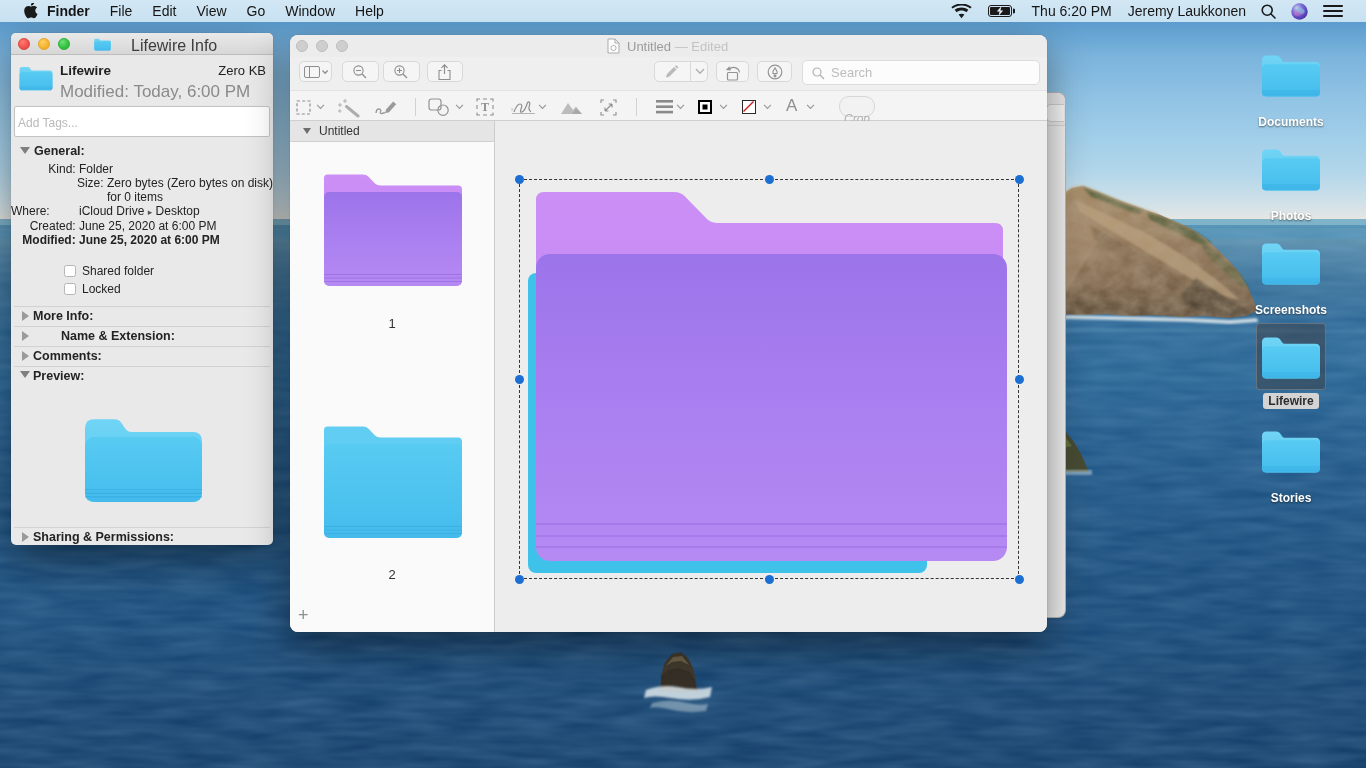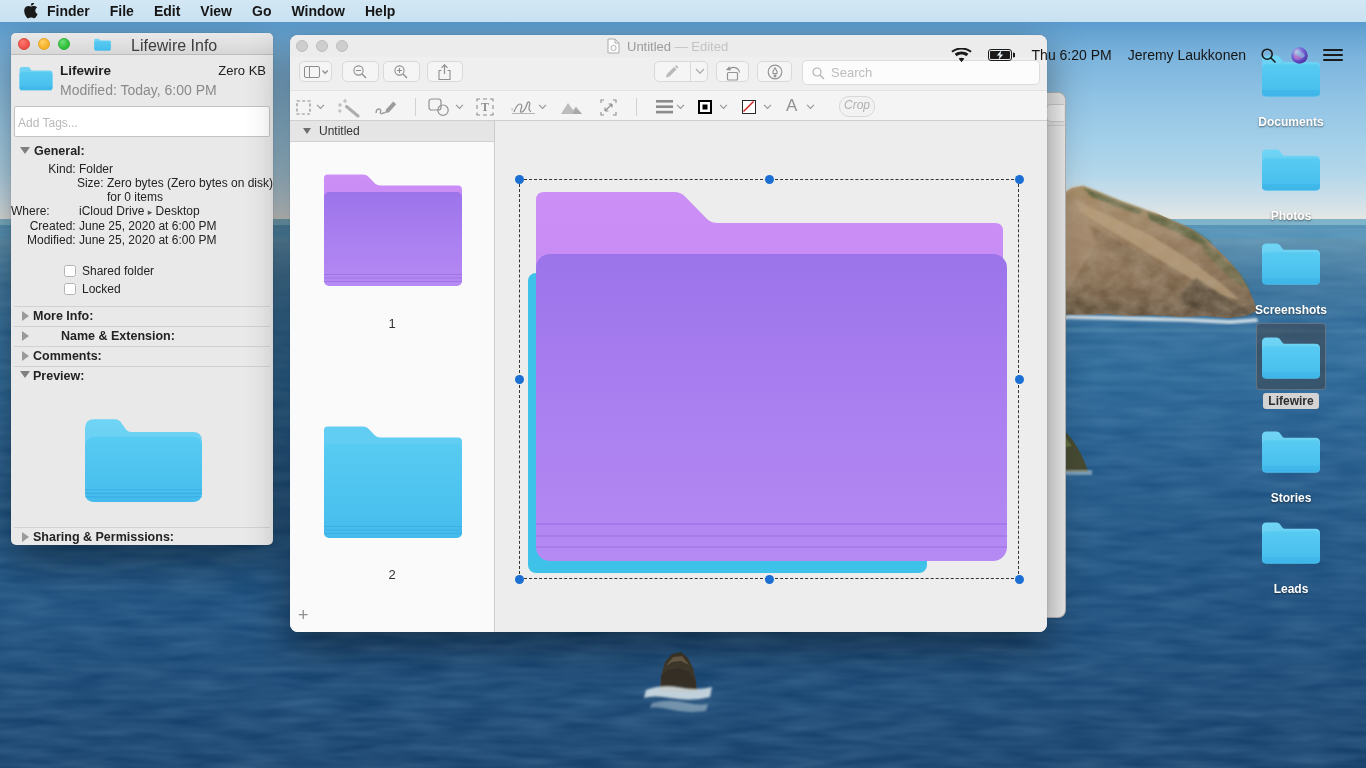--- a/index.html
+++ b/index.html
@@ -14,23 +14,23 @@
       #b2d6ea 172px, #cde0e9 200px, #dfe5e6 215px, #e7e6e1 219px,
       #7da4b6 223px, #5f91ab 236px, #4a7fa2 256px, #3a7198 280px,
       #2c6694 320px, #246090 380px, #1e5586 450px, #194d7c 520px, #154574 620px, #113a64 768px);
   }
 
   
   #menubar { position:absolute; left:0; top:0; width:1366px; height:22px;
     background:linear-gradient(to bottom,#d3e7f4,#c8e1f1);
     display:flex; align-items:center; font-size:14px; color:#151515;
     z-index:50; }
-  #menubar .mitem { margin:0 10px;font-weight:bold; }
+  #menubar .mitem { margin:0 10px; }
   #menubar .apple { margin-left:24px; margin-right:6px; }
-  #menubar .right { position:absolute; right:0; top:0; height:22px; display:flex; align-items:center;margin-top:44px; }
+  #menubar .right { position:absolute; right:0; top:0; height:22px; display:flex; align-items:center; }
 
   
   .dicon { position:absolute; width:76px; text-align:center; z-index:5; }
   .dicon .lbl { margin-top:14px; font-size:12px; font-weight:bold; color:#fff;
     text-shadow:0 1px 2px rgba(0,0,0,.55); }
 
   
   .win { position:absolute; border-radius:6px;
     box-shadow:0 14px 42px rgba(0,0,0,.45), 0 0 1px rgba(0,0,0,.35); }
 
@@ -258,32 +258,20 @@
         <path d="M1,41 V9 Q1,4.5 5.5,4.5 H15.5 Q17.8,4.5 18.8,6 L21.3,9.6 Q22.1,10.8 23.8,10.8 H54.5 Q59,10.8 59,15.3 V41 Q59,45.5 54.5,45.5 H5.5 Q1,45.5 1,41 Z" fill="url(#fbBack)"></path>
         <rect x="1" y="13.2" width="58" height="32.3" rx="4.5" fill="url(#fbFront)"></rect>
         <g stroke="#2ea4dd" stroke-width="0.8" opacity="0.55">
           <line x1="1" y1="40" x2="59" y2="40"></line>
           <line x1="1" y1="42" x2="59" y2="42"></line>
           <line x1="1" y1="43.8" x2="59" y2="43.8"></line>
         </g>
       </svg>
     <div class="lbl">Stories</div>
   </div>
-  <div class="dicon" style="left:1253px; top:518px;">
-    <svg width="60" height="46" viewBox="0 0 60 46">
-        <path d="M1,41 V9 Q1,4.5 5.5,4.5 H15.5 Q17.8,4.5 18.8,6 L21.3,9.6 Q22.1,10.8 23.8,10.8 H54.5 Q59,10.8 59,15.3 V41 Q59,45.5 54.5,45.5 H5.5 Q1,45.5 1,41 Z" fill="url(#fbBack)"></path>
-        <rect x="1" y="13.2" width="58" height="32.3" rx="4.5" fill="url(#fbFront)"></rect>
-        <g stroke="#2ea4dd" stroke-width="0.8" opacity="0.55">
-          <line x1="1" y1="40" x2="59" y2="40"></line>
-          <line x1="1" y1="42" x2="59" y2="42"></line>
-          <line x1="1" y1="43.8" x2="59" y2="43.8"></line>
-        </g>
-      </svg>
-    <div class="lbl">Leads</div>
-  </div>
 
   <div class="win" id="info">
     <div class="titlebar">
       <div class="tl" style="left:7px; background:radial-gradient(circle at 35% 30%, #ff7b72, #f1524a 60%, #e0443c); border:0.5px solid #d8433c;"></div>
       <div class="tl" style="left:26.5px; background:radial-gradient(circle at 35% 30%, #ffd166, #f6b32c 60%, #eaa61e); border:0.5px solid #e0a424;"></div>
       <div class="tl" style="left:47px; background:radial-gradient(circle at 35% 30%, #6ee07a, #32c13c 60%, #28b335); border:0.5px solid #2aae36;"></div>
       <svg class="abs" style="left:83px; top:4px;" width="17" height="14" viewBox="0 0 60 46">
           <path d="M1,41 V9 Q1,4.5 5.5,4.5 H15.5 Q17.8,4.5 18.8,6 L21.3,9.6 Q22.1,10.8 23.8,10.8 H54.5 Q59,10.8 59,15.3 V41 Q59,45.5 54.5,45.5 H5.5 Q1,45.5 1,41 Z" fill="url(#fbBack)"></path>
           <rect x="1" y="13.2" width="58" height="32.3" rx="4.5" fill="url(#fbFront)"></rect>
         </svg>
@@ -293,21 +281,21 @@
     <svg class="abs" style="left:8px; top:31px;" width="34" height="27" viewBox="0 0 60 46">
         <path d="M1,41 V9 Q1,4.5 5.5,4.5 H15.5 Q17.8,4.5 18.8,6 L21.3,9.6 Q22.1,10.8 23.8,10.8 H54.5 Q59,10.8 59,15.3 V41 Q59,45.5 54.5,45.5 H5.5 Q1,45.5 1,41 Z" fill="url(#fbBack)"></path>
         <rect x="1" y="13.2" width="58" height="32.3" rx="4.5" fill="url(#fbFront)"></rect>
         <g stroke="#2ea4dd" stroke-width="0.9" opacity="0.5">
           <line x1="1" y1="40" x2="59" y2="40"></line>
           <line x1="1" y1="42.2" x2="59" y2="42.2"></line>
         </g>
       </svg>
     <span class="abs" style="left:49px; top:30px; font-size:13.5px; font-weight:bold; color:#1f1f1f;">Lifewire</span>
     <span class="abs" style="right:7px; top:30px; font-size:13px; color:#222;">Zero KB</span>
-    <span class="abs" style="left:49px; top:49px; font-size:14px; color:#8a8a8a;">Modified: Today, 6:00 PM</span>
+    <span class="abs" style="left:49px; top:49px; font-size:17px; color:#8a8a8a;">Modified: Today, 6:00 PM</span>
 
     <div class="abs" style="left:3px; top:73px; width:256px; height:31px; background:#fff; border:1px solid #c3c3c3; border-radius:2px;">
       <span style="display:block; margin:9px 0 0 3px; font-size:12px; color:#b9b9b9;">Add Tags...</span>
     </div>
 
     <span class="abs gtri" style="left:9px; top:114px;"></span>
     <span class="abs" style="left:23px; top:111px; font-size:12.5px; font-weight:bold; color:#232323;">General:</span>
     <div class="abs" style="left:0; top:129px; width:262px; font-size:12px; color:#232323; line-height:14px;">
       <div style="display:flex;">
           <div style="width:68px; text-align:right; color:#1f1f1f;">Kind:&nbsp;</div>
@@ -318,21 +306,21 @@
           <div>Zero bytes (Zero bytes on disk)<br>for 0 items</div>
         </div>
       <div style="display:flex;">
           <div style="width:68px; ">Where:&nbsp;</div>
           <div>iCloud Drive <span style="font-size:9px; color:#555;">▸</span> Desktop</div>
         </div>
       <div style="display:flex;">
           <div style="width:68px; text-align:right;">Created:&nbsp;</div>
           <div>June 25, 2020 at 6:00 PM</div>
         </div>
-      <div style="display:flex;">
+      <div style="display:flex;font-weight:bold;">
           <div style="width:68px; text-align:right;">Modified:&nbsp;</div>
           <div>June 25, 2020 at 6:00 PM</div>
         </div>
     </div>
     <div class="abs" style="left:53px; top:232px; width:12px; height:12px; background:#fff; border:1px solid #b5b5b5; border-radius:2.5px;"></div>
     <span class="abs" style="left:71px; top:231px; font-size:12px; color:#232323;">Shared folder</span>
     <div class="abs" style="left:53px; top:250px; width:12px; height:12px; background:#fff; border:1px solid #b5b5b5; border-radius:2.5px;"></div>
     <span class="abs" style="left:71px; top:249px; font-size:12px; color:#232323;">Locked</span>
 
     <div class="abs sep" style="top:273px;"></div>
@@ -498,21 +486,21 @@
           </svg>
       </div>
       <svg class="abs" style="left:473px; top:13px;" width="9" height="6" viewBox="0 0 10 7">
           <path d="M1,1 l4,4.2 4,-4.2" fill="none" stroke="#999" stroke-width="1.4"></path>
         </svg>
       <span class="abs" style="left:496px; top:5px; font-size:17px; color:#909090;">A</span>
       <svg class="abs" style="left:516px; top:13px;" width="9" height="6" viewBox="0 0 10 7">
           <path d="M1,1 l4,4.2 4,-4.2" fill="none" stroke="#999" stroke-width="1.4"></path>
         </svg>
       <div class="abs" style="left:549px; top:5px; width:36px; height:21px; border:1px solid #d7d7d7; border-radius:10px; background:#f2f2f2;">
-        <span style="display:block; text-align:center; margin-top:1px; font-size:12px; color:#b0b0b0;font-style:italic;">Crop</span>
+        <span style="display:block; text-align:center; margin-top:15px; font-size:12px; color:#b0b0b0;font-style:italic;">Crop</span>
       </div>
     </div>
 
     <div class="abs" style="left:0; top:86px; width:204px; height:511px; background:#fafafa;">
       <div style="height:21px; background:#e5e5e5; border-bottom:1px solid #d0d0d0; position:relative;">
         <span class="abs" style="left:13px; top:7px; width:0; height:0; border-left:4.5px solid transparent; border-right:4.5px solid transparent; border-top:6px solid #6e6e6e;"></span>
         <span class="abs" style="left:29px; top:3px; font-size:12px; color:#333;">Untitled</span>
       </div>
       <svg class="abs" style="left:33px; top:52px;" width="140" height="113" viewBox="0 0 140 113">
         <path d="M1,104 V5 Q1,1.5 4.5,1.5 H40 Q43.5,1.5 45.5,3.8 L52,10.5 Q54,12.5 57.5,12.5 H135 Q139,12.5 139,16.5 V104 Q139,108.5 134.5,108.5 H5.5 Q1,108.5 1,104 Z" fill="url(#fpBack)"></path>

